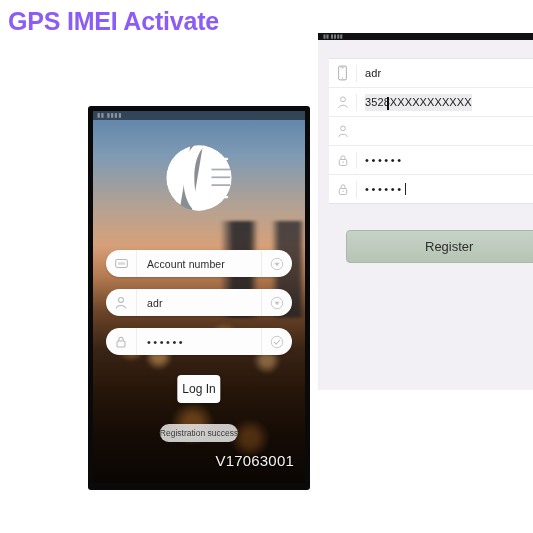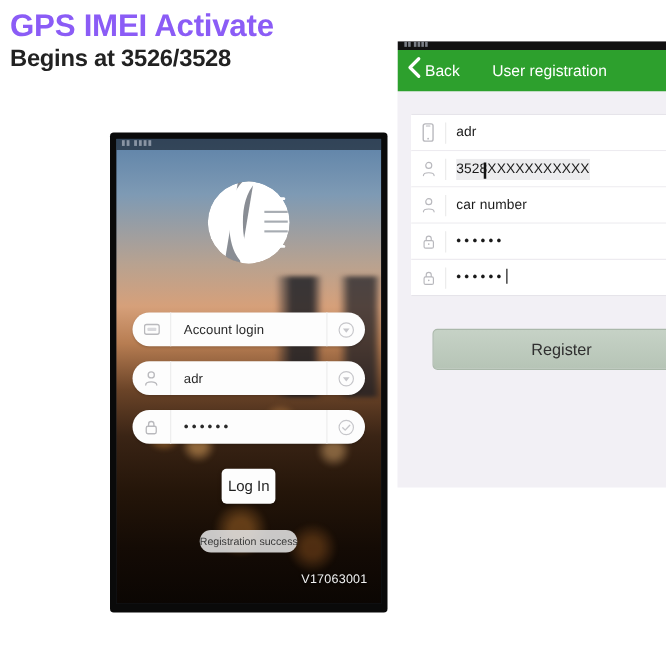--- a/index.html
+++ b/index.html
@@ -216,21 +216,21 @@
     font-size: 8.5px;
     white-space: nowrap;
   }
 
   .version {
     position: absolute;
     right: 11px;
     bottom: 14px;
     z-index: 3;
     color: #f2f2f2;
-    font-size: 10px;
+    font-size: 15px;
     letter-spacing: 0.2px;
     text-shadow: 0 1px 2px rgba(0,0,0,0.7);
   }
 
   
   .reg-panel {
     position: absolute;
     left: 318px;
     top: 33px;
     width: 215px;
@@ -354,21 +354,20 @@
     padding-left: 78px;
     box-sizing: border-box;
     cursor: pointer;
   }
 </style>
 </head>
 <body>
 
 <div class="header">
   <div class="header-title">GPS IMEI Activate</div>
-  <div class="header-sub">Begins at 3526/3528</div>
 </div>
 
 <div class="phone">
   <div class="phone-screen">
     <div class="wallpaper"></div>
 
     <div class="phone-statusbar">
       <span class="sb-text">▮▮ ▮▮▮▮</span>
     </div>
 
@@ -395,21 +394,21 @@
 
     <div class="fields">
 
       <div class="field">
         <span class="field-icon">
           <svg width="13" height="11" viewBox="0 0 20 16" aria-hidden="true">
             <rect x="1" y="2" width="18" height="12" rx="2.5" fill="none" stroke="#b9b9bd" stroke-width="1.6"></rect>
             <rect x="4.5" y="6" width="11" height="4" rx="1" fill="#d8d8dc"></rect>
           </svg>
         </span>
-        <span class="field-text">Account login</span>
+        <span class="field-text">Account number</span>
         <span class="field-action">
           <svg width="14" height="14" viewBox="0 0 20 20" aria-hidden="true">
             <circle cx="10" cy="10" r="8.2" fill="none" stroke="#c6c6ca" stroke-width="1.3"></circle>
             <path d="M6.2 8.3 L13.8 8.3 L10 13.2 Z" fill="#c6c6ca"></path>
           </svg>
         </span>
       </div>
 
       <div class="field">
         <span class="field-icon">
@@ -451,31 +450,20 @@
     <div class="version">V17063001</div>
   </div>
 </div>
 
 <div class="reg-panel">
 
   <div class="reg-statusbar">
     <span class="sb-text">▮▮ ▮▮▮▮</span>
   </div>
 
-  <div class="reg-header">
-    <div class="reg-back">
-      <span>
-        <svg width="12" height="18" viewBox="0 0 12 18" aria-hidden="true">
-          <path d="M10 2 L3 9 L10 16" fill="none" stroke="#ffffff" stroke-width="2.6" stroke-linecap="round" stroke-linejoin="round"></path>
-        </svg>
-      </span>
-      <span class="reg-back-label">Back</span>
-    </div>
-    <div class="reg-title">User registration</div>
-  </div>
 
   <div class="reg-body">
     <div class="reg-list">
 
       <div class="reg-row">
         <span class="reg-row-icon">
           <svg width="11" height="16" viewBox="0 0 14 20" aria-hidden="true">
             <rect x="2" y="1.2" width="10" height="17.6" rx="2" fill="none" stroke="#b8b8bd" stroke-width="1.4"></rect>
             <line x1="5.2" y1="3.4" x2="8.8" y2="3.4" stroke="#b8b8bd" stroke-width="1.1" stroke-linecap="round"></line>
             <circle cx="7" cy="16.3" r="0.9" fill="#b8b8bd"></circle>
@@ -494,21 +482,20 @@
         <span class="reg-row-value"><span class="imei-highlight">3528XXXXXXXXXXX</span><span class="caret-overlap"></span></span>
       </div>
 
       <div class="reg-row">
         <span class="reg-row-icon">
           <svg width="12" height="14" viewBox="0 0 18 20" aria-hidden="true">
             <circle cx="9" cy="6" r="3.6" fill="none" stroke="#b8b8bd" stroke-width="1.4"></circle>
             <path d="M2.6 18.2 C2.6 13.6 15.4 13.6 15.4 18.2" fill="none" stroke="#b8b8bd" stroke-width="1.4" stroke-linecap="round"></path>
           </svg>
         </span>
-        <span class="reg-row-value">car number</span>
       </div>
 
       <div class="reg-row">
         <span class="reg-row-icon">
           <svg width="12" height="15" viewBox="0 0 18 20" aria-hidden="true">
             <rect x="3.4" y="8.5" width="11.2" height="9" rx="1.8" fill="none" stroke="#b8b8bd" stroke-width="1.4"></rect>
             <path d="M6 8.5 V6 a3 3 0 0 1 6 0 V8.5" fill="none" stroke="#b8b8bd" stroke-width="1.4"></path>
             <circle cx="9" cy="12.6" r="1" fill="#b8b8bd"></circle>
           </svg>
         </span>

